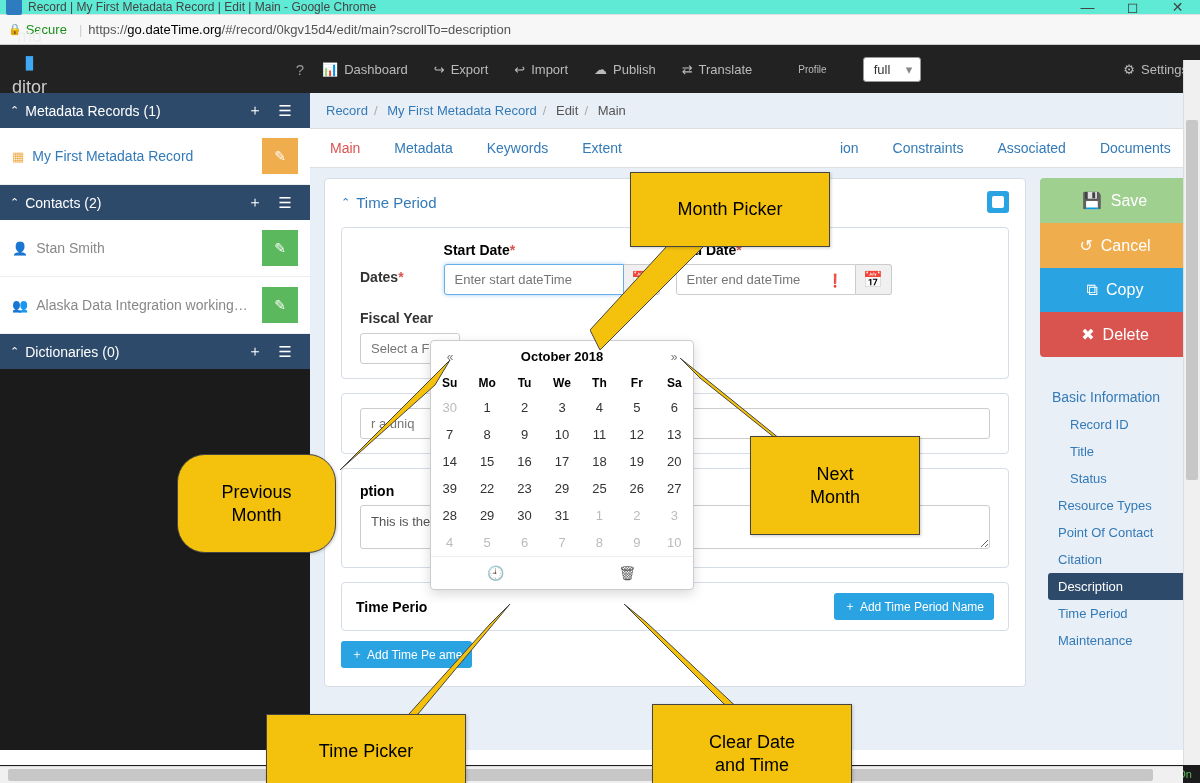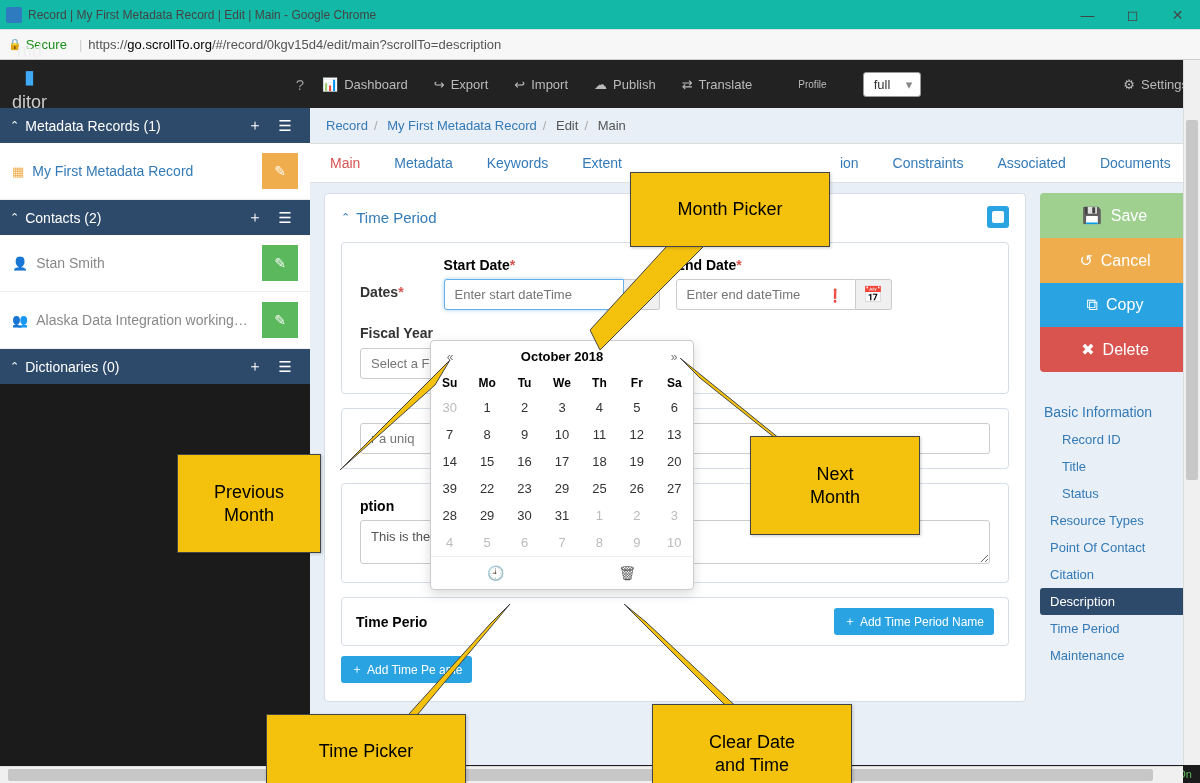--- a/index.html
+++ b/index.html
@@ -1,19 +1,19 @@
 <!DOCTYPE html>
 <html><head>
 <meta charset="utf-8">
 <style>
 * { margin:0; padding:0; box-sizing:border-box; font-family:"Helvetica Neue",Helvetica,Arial,sans-serif; }
 body { background:#fff; width:1200px; height:783px; overflow:hidden; position:relative; }
 
 
-.chrome-bar { height:30px; background:#14b8a6; border-bottom:1px solid #e0e0e0; display:flex; align-items:center; font-size:12px; color:#444; }
+.chrome-bar { height:15px; background:#5eead4; border-bottom:1px solid #e0e0e0; display:flex; align-items:center; font-size:12px; color:#444; }
 .chrome-bar .tab-icon { width:16px; height:16px; margin:0 6px; background:#2e7bbf; border-radius:2px; }
 .chrome-bar .title { flex:1; }
 .chrome-btn { width:45px; height:30px; display:flex; align-items:center; justify-content:center; font-size:14px; color:#444; }
 .addr-bar { height:30px; display:flex; align-items:center; font-size:13px; color:#333; padding:0 8px; border-bottom:1px solid #ccc; background:#f7f7f7; }
 .addr-bar .secure { color:#1a8f1a; font-weight:500; margin-right:6px; display:flex; align-items:center; }
 .addr-bar .secure::before { content:"🔒"; font-size:11px; margin-right:4px; }
 .addr-bar .url { color:#555; }
 .addr-bar .url .host { color:#000; }
 
 
@@ -95,21 +95,21 @@
 
 
 .actions { width:160px; padding:10px 10px 0 0; display:flex; flex-direction:column; gap:0; }
 .actions .btn { color:#fff; text-align:center; padding:13px 0; font-size:16px; cursor:pointer; display:flex; align-items:center; justify-content:center; gap:8px; }
 .btn.save { background:#9fd08f; border-radius:4px 4px 0 0; }
 .btn.cancel { background:#f0ad4e; }
 .btn.copy { background:#29a3e2; }
 .btn.delete { background:#d9534f; border-radius:0 0 4px 4px; }
 
 .outline { margin-top:26px; font-size:13px; }
-.outline .o-item { padding:6px 10px; color:#337ab7; cursor:pointer; }
+.outline .o-item { padding:6px 10px; color:#337ab7; cursor:pointer;margin-left:8px; }
 .outline .o-item.head { color:#337ab7; font-size:14px; padding-left:4px; }
 .outline .o-item.sub { padding-left:22px; }
 .outline .o-item.active { background:#2e4a6b; color:#fff; border-radius:3px; }
 
 
 .footer { position:absolute; bottom:0; left:0; right:0; height:18px; background:#1b1b1b; color:#ccc; font-size:11px; display:flex; align-items:center; justify-content:flex-end; padding:0 8px; gap:14px; }
 .footer .report { background:#f0770a; color:#fff; padding:1px 7px; border-radius:3px; cursor:pointer; font-size:11px; }
 .footer .on { color:#5cb85c; }
 
 
@@ -144,21 +144,21 @@
   <div class="title">Record | My First Metadata Record | Edit | Main - Google Chrome</div>
   <div class="chrome-btn">—</div>
   <div class="chrome-btn">◻</div>
   <div class="chrome-btn">✕</div>
 </div>
 
 <div class="addr-bar">
   <span class="secure">Secure</span>
   <span style="color:#ccc;margin:0 6px;">|</span>
   <span class="url">
-    <span>https://</span><span class="host">go.scrollTo.org</span><span>/#/record/0kgv15d4/edit/main?scrollTo=description</span>
+    <span>https://</span><span class="host">go.dateTime.org</span><span>/#/record/0kgv15d4/edit/main?scrollTo=description</span>
   </span>
 </div>
 
 <div class="app-top">
   <div class="sidebar-brand-wrap">
     <div class="brand">
       <span class="md">md</span>
       <span class="e-icon">▮</span>
       <span class="ditor">ditor</span>
       <span class="ver">v0.4.1</span>
@@ -423,21 +423,21 @@
     <span class="fbtn"><span>🕘</span></span>
     <span class="fbtn"><span>🗑</span></span>
   </div>
 </div>
 
 <div class="callout" style="top:172px; left:630px; width:200px;">Month Picker</div>
 <svg class="arrow" style="top:210px; left:590px;" width="160" height="140">
     <polygon points="110,0 150,0 10,140 0,120" fill="#f4c20d" stroke="#444"></polygon>
   </svg>
 
-<div class="callout two-line" style="top:454px; left:177px; width:144px;"><span>Previous</span><br><span>Month</span></div>
+<div class="callout two-line" style="top:454px; left:177px; width:159px;border-radius:28px;"><span>Previous</span><br><span>Month</span></div>
 <svg class="arrow" style="top:360px; left:340px;" width="120" height="110">
     <polygon points="0,110 15,95 110,0 95,25" fill="#f4c20d" stroke="#444"></polygon>
   </svg>
 
 <div class="callout two-line" style="top:436px; left:750px; width:170px;"><span>Next</span><br><span>Month</span></div>
 <svg class="arrow" style="top:358px; left:680px;" width="130" height="100">
     <polygon points="120,100 105,85 0,0 20,20" fill="#f4c20d" stroke="#444"></polygon>
   </svg>
 
 <div class="callout" style="top:714px; left:266px; width:200px;">Time Picker</div>

